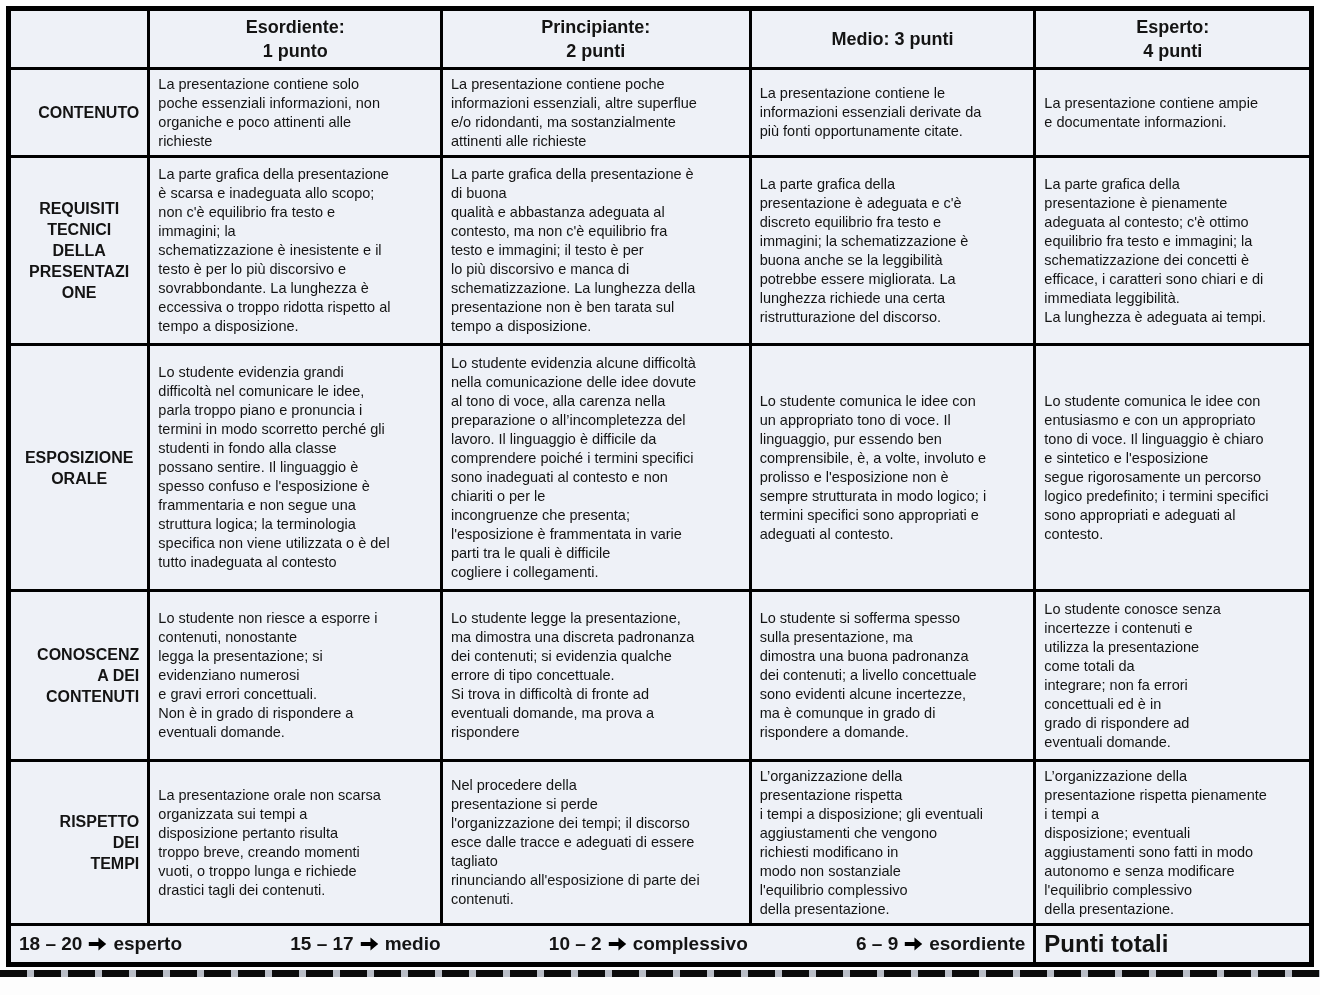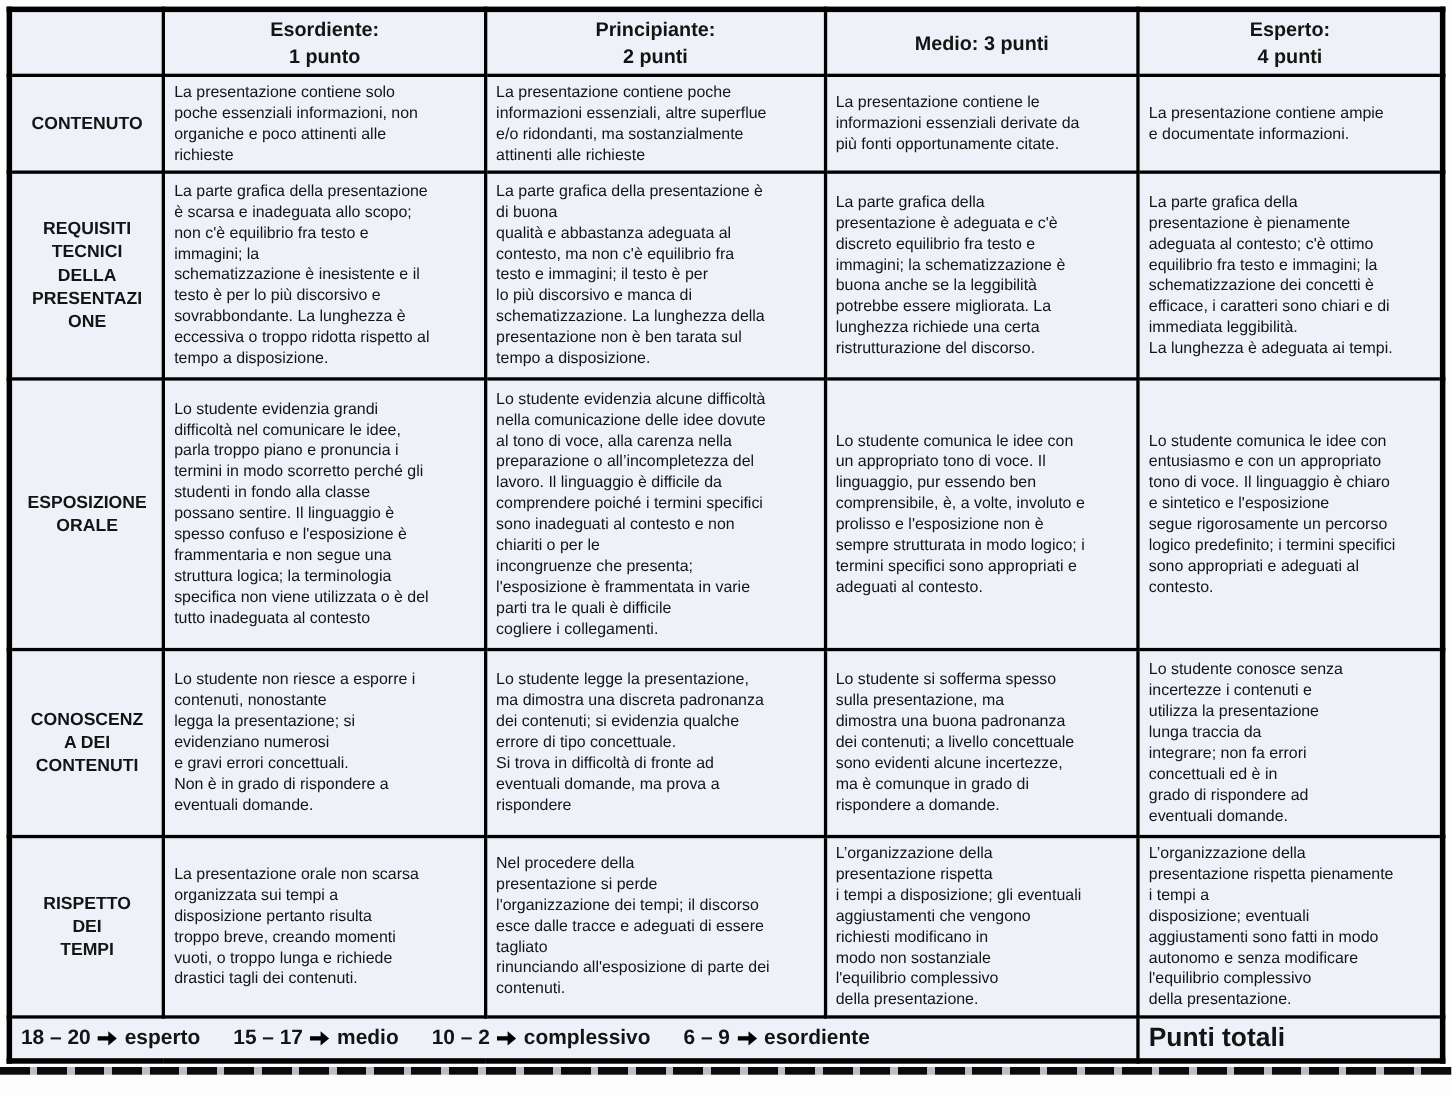--- a/index.html
+++ b/index.html
@@ -44,36 +44,35 @@
     white-space:pre-line;
     padding:2px 4px;
   }
   td.row-label{
     font-weight:bold;
     font-size:16px;
     line-height:21px;
     white-space:pre-line;
     padding:4px 6px;
   }
-  td.row-label.label-left{text-align:center;}
+  td.row-label.label-left{text-align:right;}
   td.row-label.label-center{text-align:center;padding:4px 2px;}
   .cell-text{
     display:block;
     font-size:14.5px;
     line-height:19px;
     white-space:pre-line;
   }
   td.footer-legend{
     padding:2px 4px;
   }
   .legend-wrap{
     display:flex;
-    justify-content:flex-start;
+    justify-content:space-between;
     align-items:center;
-    gap:30px;
     font-weight:bold;
     font-size:19px;
   }
   .legend-item{display:flex;align-items:center;gap:6px;}
   .arrow-ico{display:inline-flex;align-items:center;}
   .arrow-ico svg{display:block;}
   td.total-cell{
     font-weight:bold;
     font-size:24px;
     text-align:left;
@@ -269,21 +268,21 @@
 dimostra una buona padronanza
 dei contenuti; a livello concettuale
 sono evidenti alcune incertezze,
 ma è comunque in grado di
 rispondere a domande.</span>
           </td>
       <td>
             <span class="cell-text">Lo studente conosce senza
 incertezze i contenuti e
 utilizza la presentazione
-lunga traccia da
+come totali da
 integrare; non fa errori
 concettuali ed è in
 grado di rispondere ad
 eventuali domande.</span>
           </td>
     </tr>
 
     <tr class="r5">
       <td class="row-label label-left">RISPETTO
 DEI

